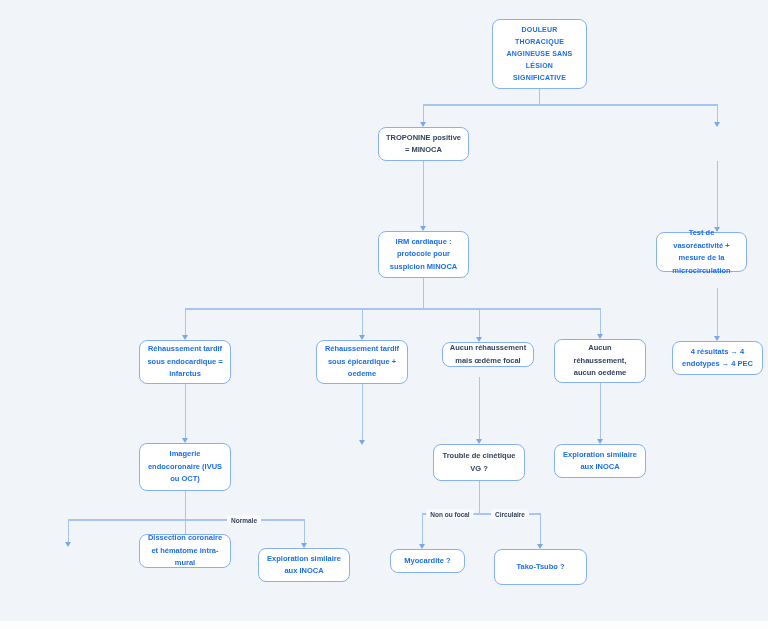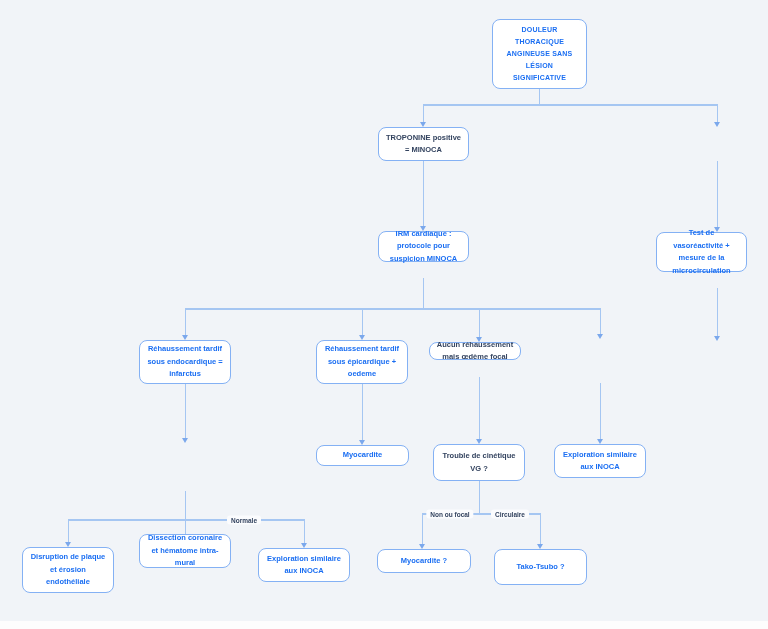--- a/index.html
+++ b/index.html
@@ -83,71 +83,77 @@
     <span class="label">DOULEUR
 THORACIQUE
 ANGINEUSE SANS
 LÉSION
 SIGNIFICATIVE</span>
   </div>
   <div class="node dark" style="left:378px;top:127px;width:91px;height:34px">
     <span class="label">TROPONINE positive
 = MINOCA</span>
   </div>
-  <div class="node blue" style="left:378px;top:231px;width:91px;height:31px">
+  <div class="node blue" style="left:378px;top:231px;width:91px;height:47px">
     <span class="label">IRM cardiaque :
 protocole pour
 suspicion MINOCA</span>
   </div>
   <div class="node blue" style="left:656px;top:232px;width:91px;height:40px">
     <span class="label">Test de
 vasoréactivité +
 mesure de la
 microcirculation</span>
+  </div>
+  <div class="node blue" style="left:672px;top:341px;width:91px;height:34px">
+    <span class="label">4 résultats → 4
+endotypes → 4 PEC</span>
   </div>
   <div class="node blue" style="left:139px;top:340px;width:92px;height:44px">
     <span class="label">Réhaussement tardif
 sous endocardique =
 infarctus</span>
   </div>
   <div class="node blue" style="left:316px;top:340px;width:92px;height:44px">
     <span class="label">Réhaussement tardif
 sous épicardique +
 oedeme</span>
   </div>
-  <div class="node dark" style="left:429px;top:342px;width:92px;height:18px">
+  <div class="node dark" style="left:442px;top:342px;width:92px;height:25px">
     <span class="label">Aucun réhaussement
 mais œdème focal</span>
   </div>
-  <div class="node blue" style="left:316px;top:445px;width:93px;height:21px">
-    <span class="label">Myocardite</span>
+  <div class="node dark" style="left:554px;top:339px;width:92px;height:44px">
+    <span class="label">Aucun
+réhaussement,
+aucun oedème</span>
+  </div>
+  <div class="node blue" style="left:139px;top:443px;width:92px;height:48px">
+    <span class="label">Imagerie
+endocoronaire (IVUS
+ou OCT)</span>
   </div>
   <div class="node dark" style="left:433px;top:444px;width:92px;height:37px">
     <span class="label">Trouble de cinétique
 VG ?</span>
   </div>
   <div class="node blue" style="left:554px;top:444px;width:92px;height:34px">
     <span class="label">Exploration similaire
 aux INOCA</span>
-  </div>
-  <div class="node blue" style="left:22px;top:547px;width:92px;height:46px">
-    <span class="label">Disruption de plaque
-et érosion
-endothéliale</span>
   </div>
   <div class="node blue" style="left:139px;top:534px;width:92px;height:34px">
     <span class="label">Dissection coronaire
 et hématome intra-
 mural</span>
   </div>
   <div class="node blue" style="left:258px;top:548px;width:92px;height:34px">
     <span class="label">Exploration similaire
 aux INOCA</span>
   </div>
-  <div class="node blue" style="left:377px;top:549px;width:94px;height:24px">
+  <div class="node blue" style="left:390px;top:549px;width:75px;height:24px">
     <span class="label">Myocardite ?</span>
   </div>
   <div class="node blue" style="left:494px;top:549px;width:93px;height:36px">
     <span class="label">Tako-Tsubo ?</span>
   </div>
 
   <div class="bstrip"></div>
 </div>
 
 </body></html>

